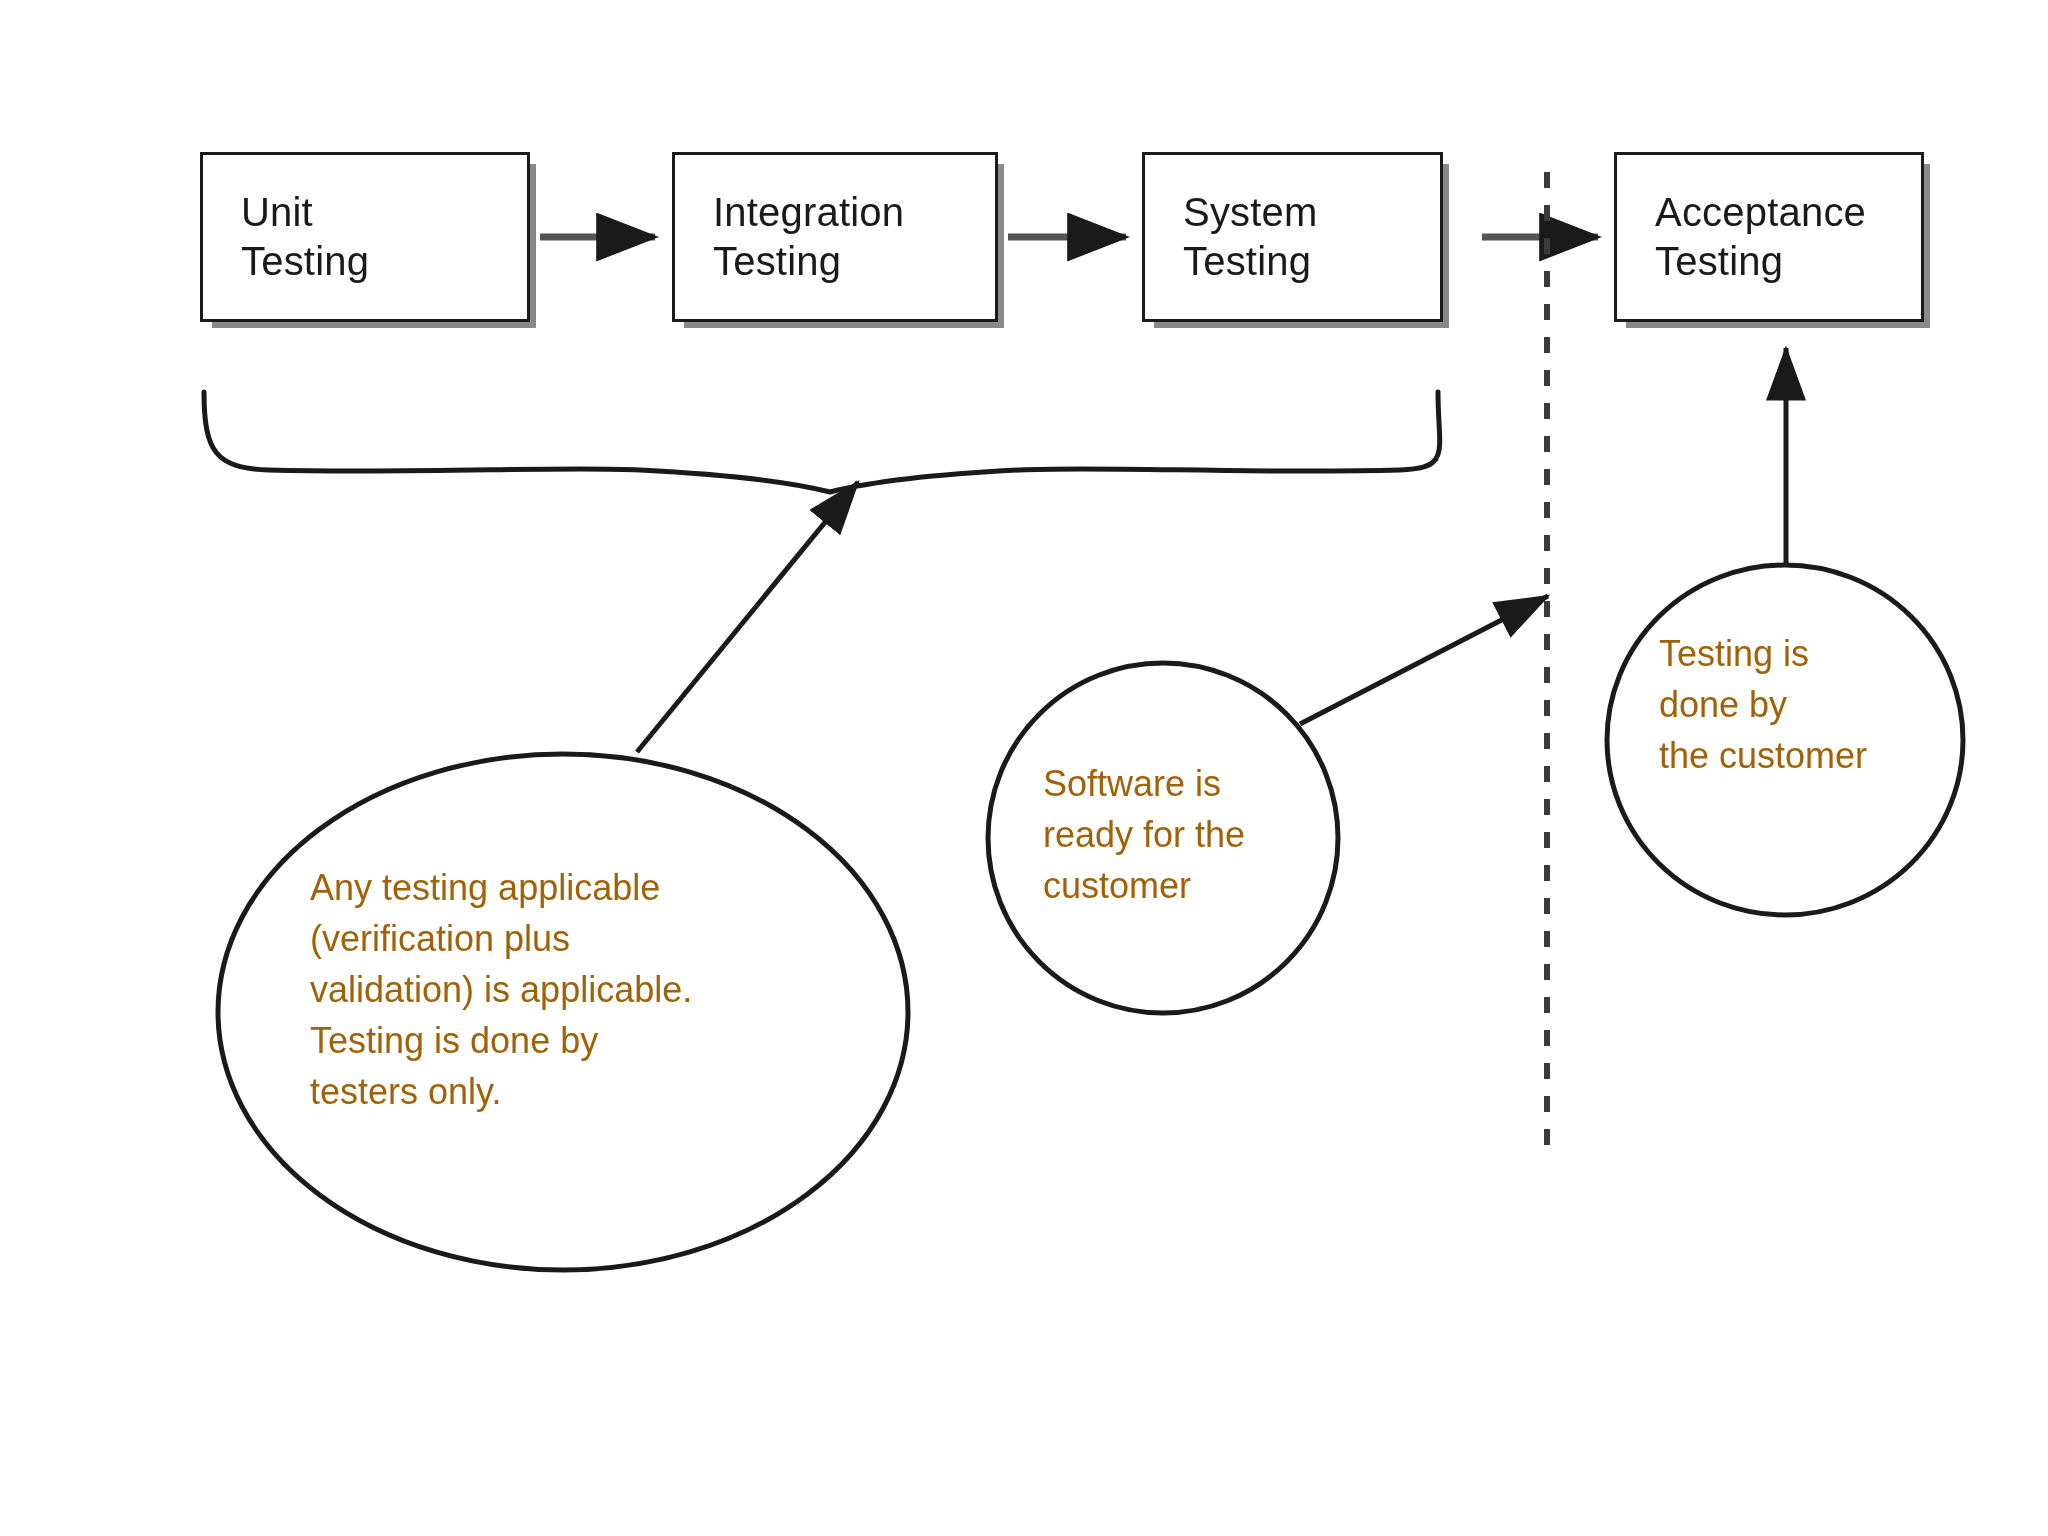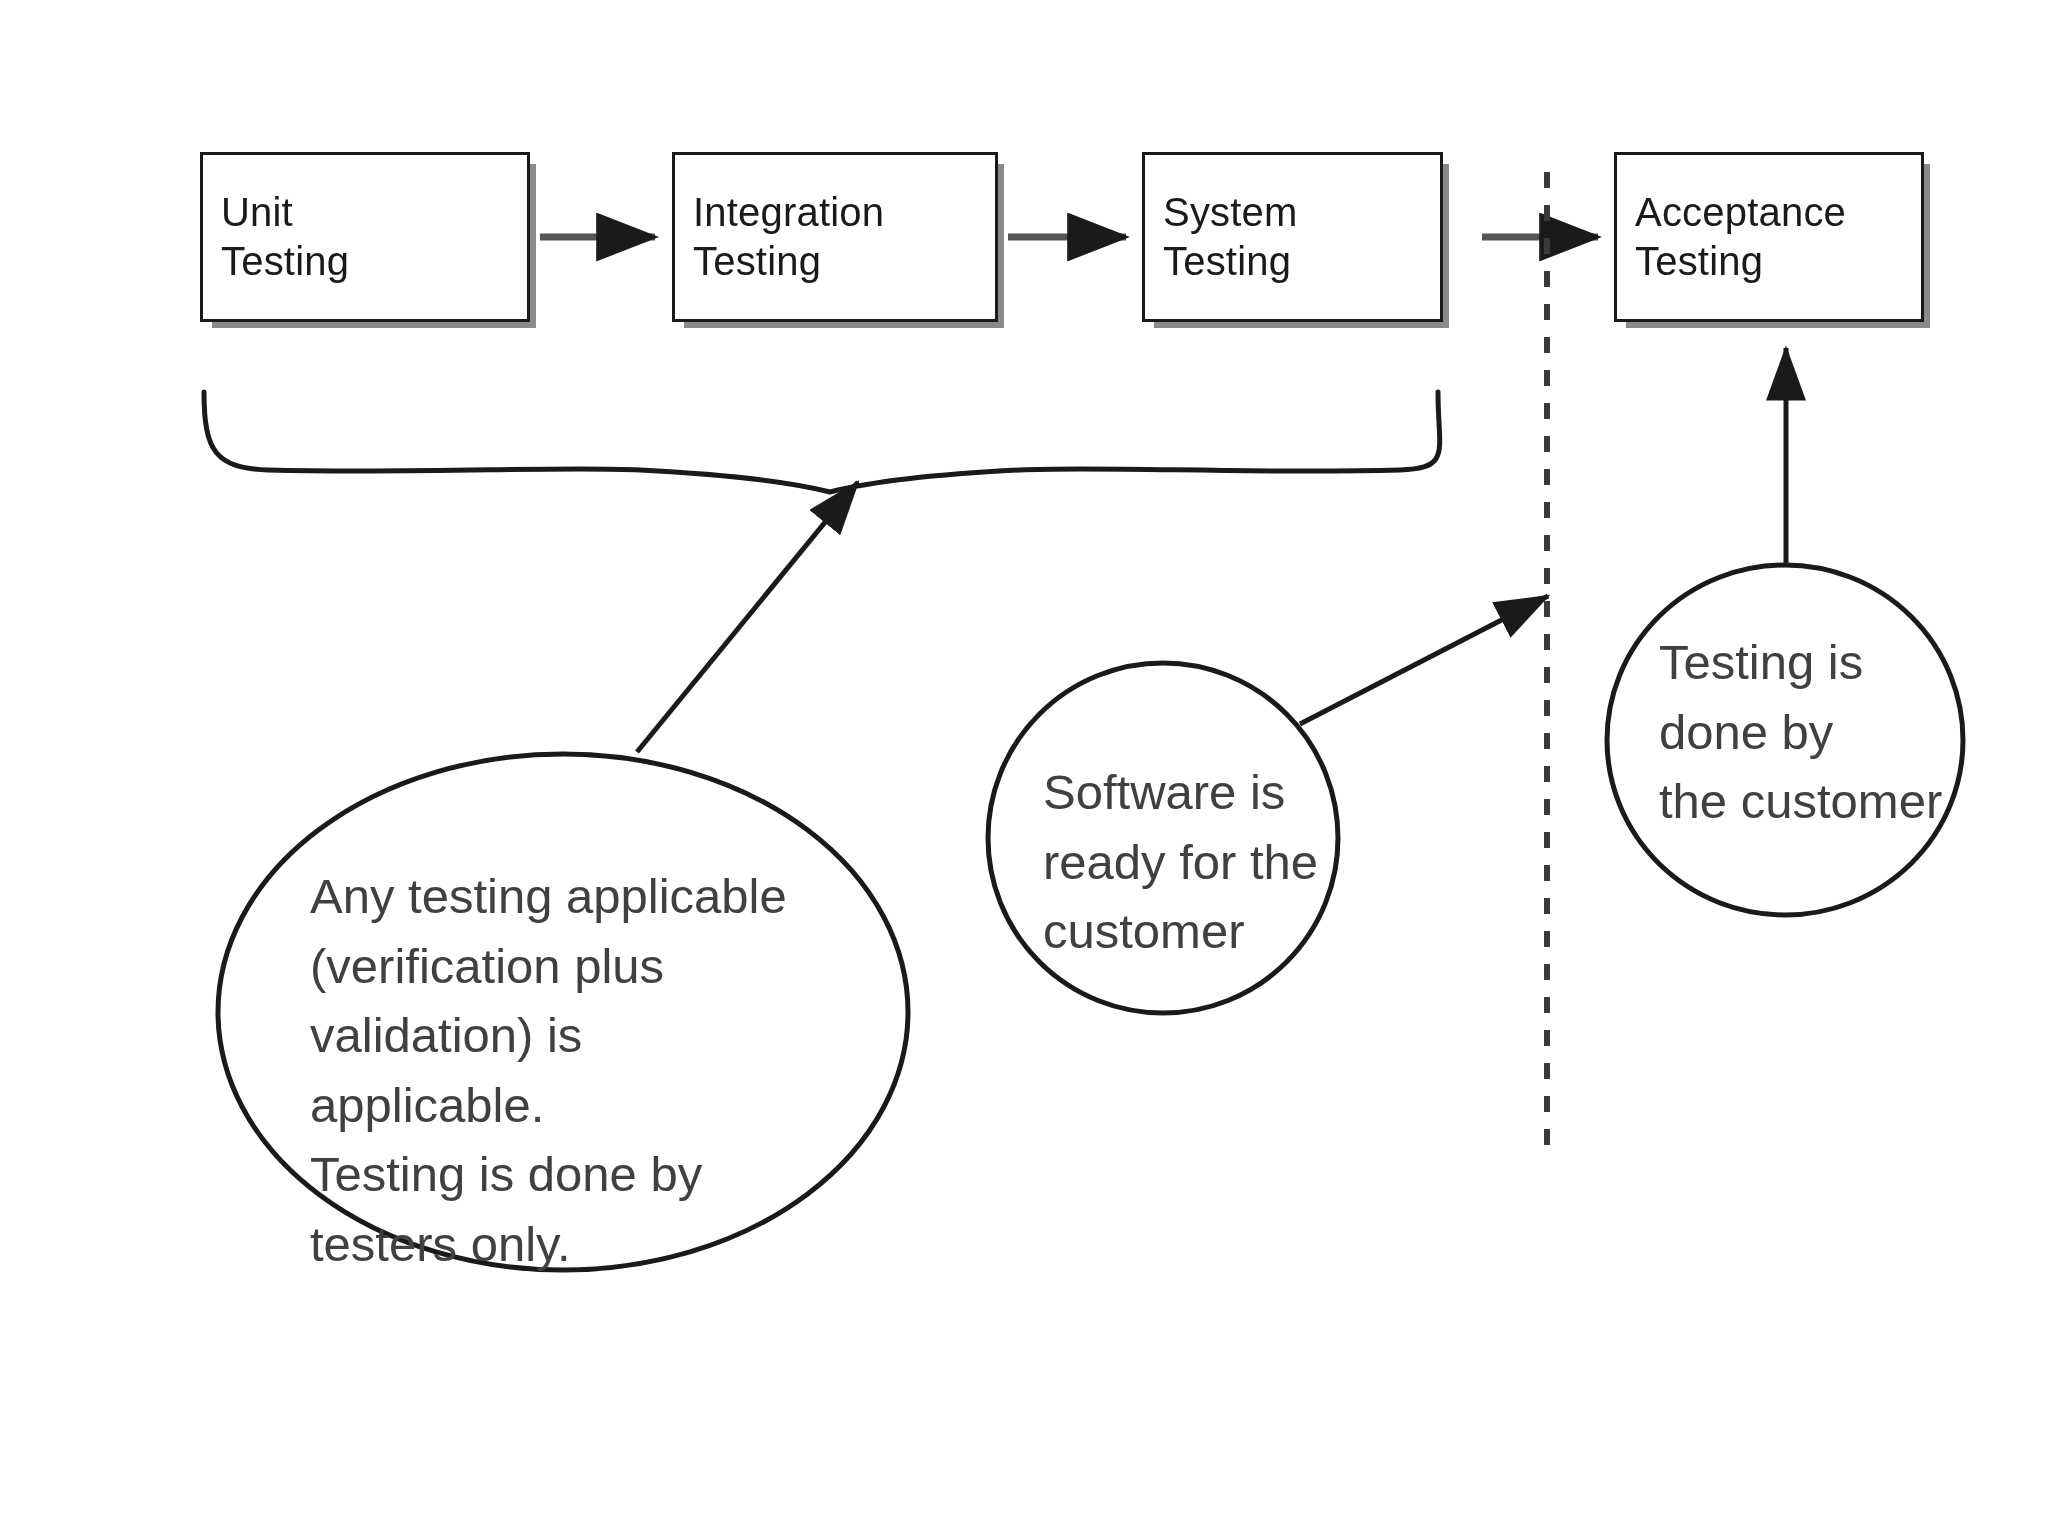--- a/index.html
+++ b/index.html
@@ -33,39 +33,39 @@
     position: absolute;
     box-sizing: border-box;
     background: #ffffff;
     border: 3px solid #1a1a1a;
     box-shadow: 9px 9px 0 -3px #8a8a8a;
     display: flex;
     align-items: center;
     justify-content: flex-start;
   }
   .proc-box .label {
-    padding-left: 18px;
+    padding-left: 38px;
     font-size: 40px;
     line-height: 1.22;
     letter-spacing: 0.2px;
     white-space: pre-line;
     color: #1a1a1a;
   }
   #box-unit        { left: 200px;  top: 152px; width: 330px; height: 170px; }
   #box-integration { left: 672px;  top: 152px; width: 326px; height: 170px; }
   #box-system      { left: 1142px; top: 152px; width: 301px; height: 170px; }
   #box-acceptance  { left: 1614px; top: 152px; width: 310px; height: 170px; }
 
   
   .bubble-text {
     position: absolute;
-    font-size: 49px;
+    font-size: 36px;
     line-height: 1.42;
     white-space: pre-line;
-    color: #404040;
+    color: #a16207;
   }
   #text-any-technique   { left: 310px;  top: 862px; width: 520px; }
   #text-software-ready  { left: 1043px; top: 758px; width: 330px; }
   #text-customer-tests  { left: 1659px; top: 628px; width: 320px; }
 
   
   #caption {
     position: absolute;
     left: 196px;
     top: 1398px;

